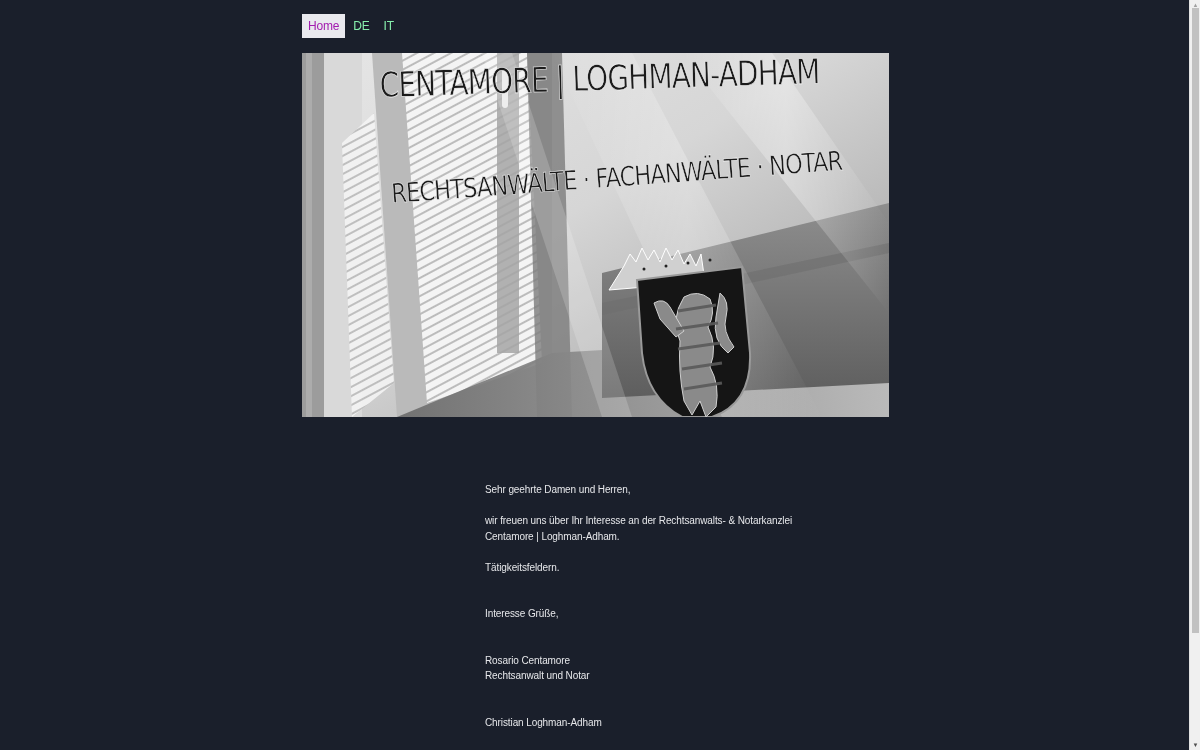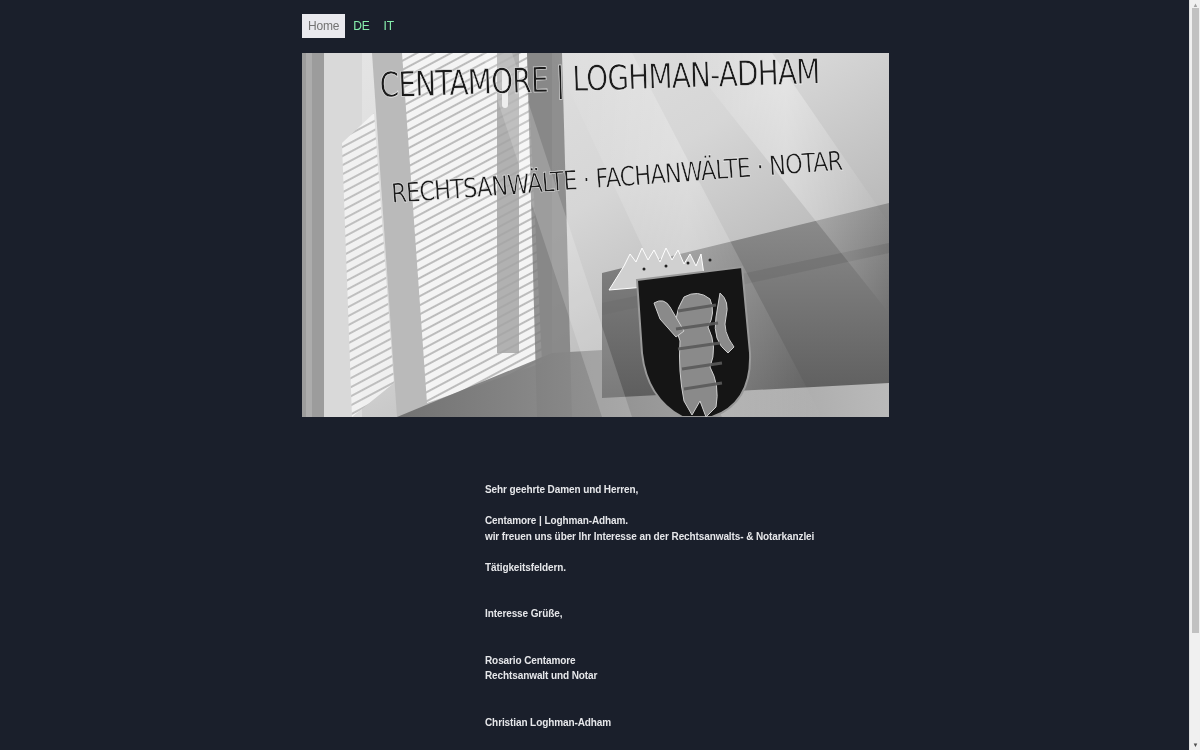--- a/index.html
+++ b/index.html
@@ -31,21 +31,21 @@
       align-items: center;
       padding: 0 6px;
       font-size: 12px;
       color: #86efac;
       text-decoration: none;
       cursor: pointer;
       letter-spacing: -0.2px;
     }
     .nav-item.active {
       background: #e9e9ee;
-      color: #737373;
+      color: #a21caf;
       padding: 0 6px 0 6px;
       width: 26px;
       justify-content: center;
     }
     .nav-item.active { width: auto; padding: 0 6px; }
     .nav-item + .nav-item { margin-left: 2px; }
 
     
     .hero {
       position: absolute;
@@ -64,21 +64,21 @@
     .content {
       position: absolute;
       left: 485px;
       top: 482px;
       width: 360px;
       color: #e6e7ea;
       font-size: 10px;
       line-height: 15.5px;
       letter-spacing: -0.1px;
     }
-    .content p { margin: 0; font-weight: bold; }
+    .content p { margin: 0; }
     .gap1 { height: 15.5px; }
     .gap2 { height: 31px; }
 
     
     .scrollbar {
       position: absolute;
       left: 1189px;
       top: 0;
       width: 11px;
       height: 750px;
@@ -198,22 +198,22 @@
           <path d="M380,316 L420,310"></path>
           <path d="M382,336 L420,330"></path>
         </g>
       </g>
     </svg>
   </div>
 
   <div class="content">
     <p>Sehr geehrte Damen und Herren,</p>
     <div class="gap1"></div>
+    <p>wir freuen uns über Ihr Interesse an der Rechtsanwalts- &amp; Notarkanzlei</p>
     <p>Centamore | Loghman-Adham.</p>
-    <p>wir freuen uns über Ihr Interesse an der Rechtsanwalts- &amp; Notarkanzlei</p>
     <div class="gap1"></div>
     <p>Tätigkeitsfeldern.</p>
     <div class="gap2"></div>
     <p>Interesse Grüße,</p>
     <div class="gap2"></div>
     <p>Rosario Centamore</p>
     <p>Rechtsanwalt und Notar</p>
     <div class="gap2"></div>
     <p>Christian Loghman-Adham</p>
   </div>

